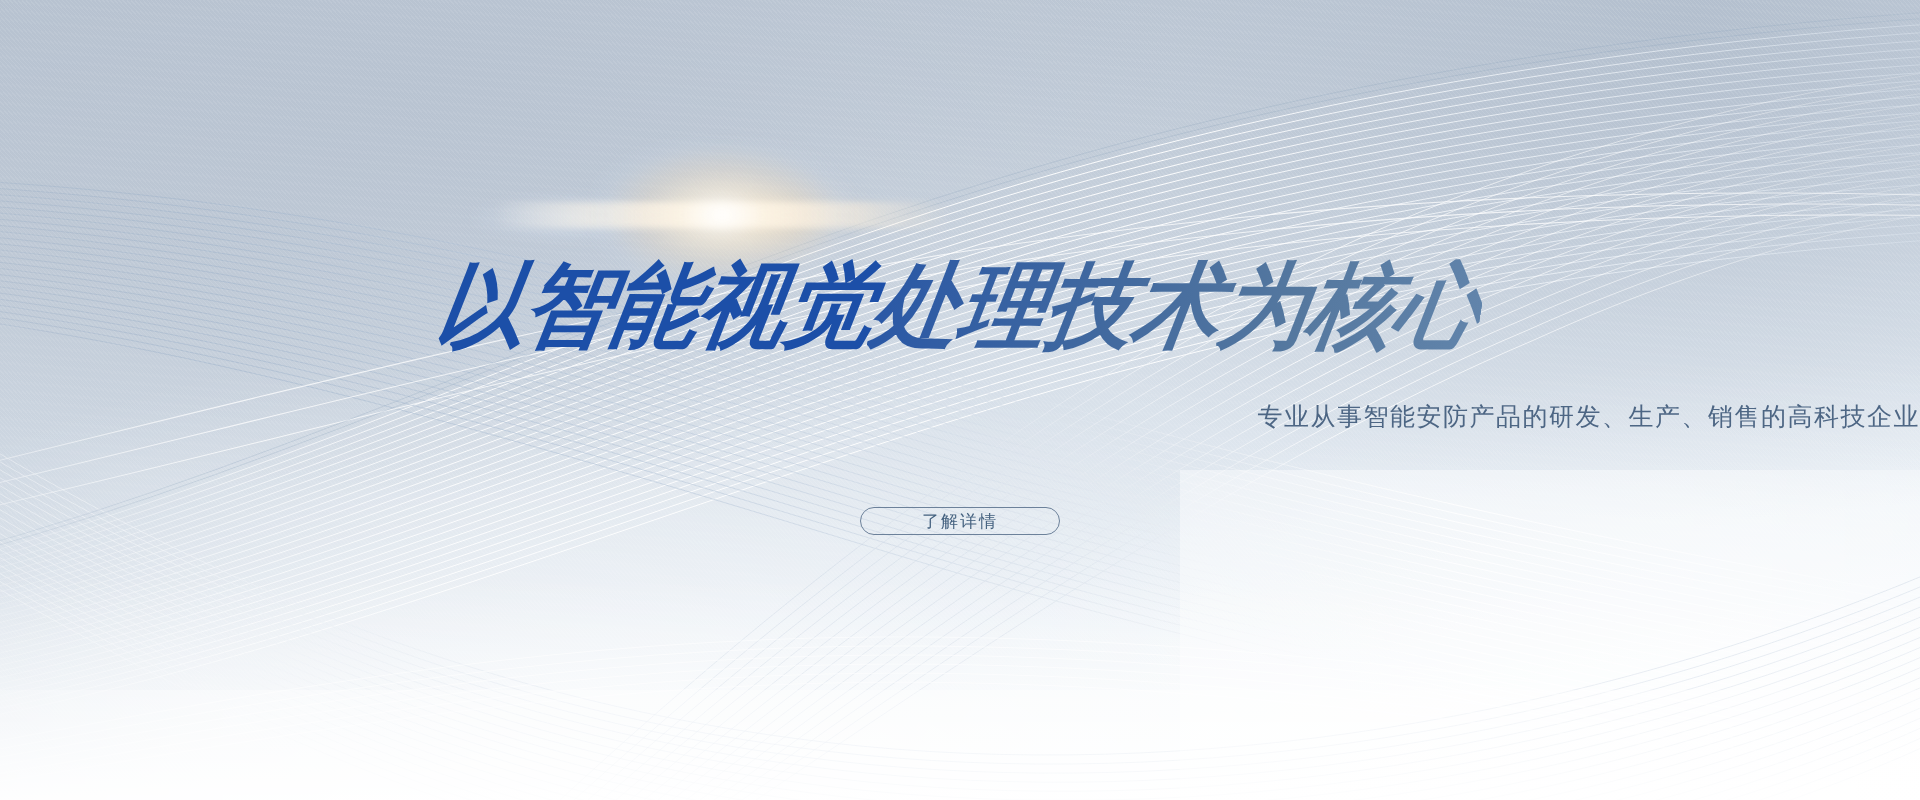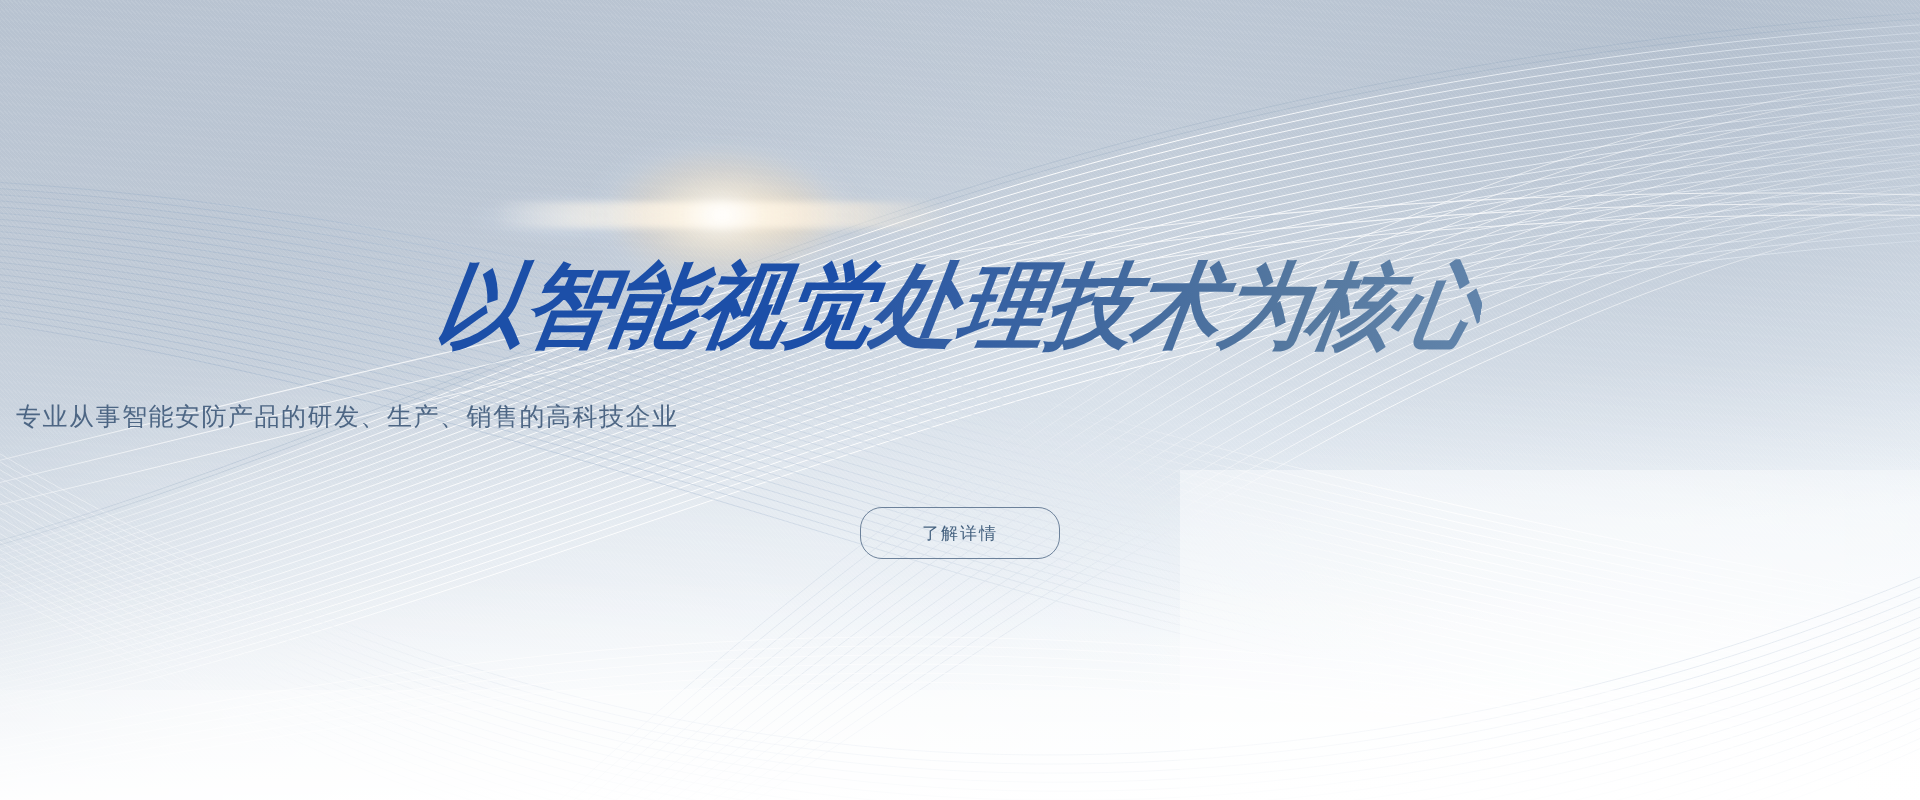--- a/index.html
+++ b/index.html
@@ -120,21 +120,21 @@
     background:linear-gradient(90deg, #2a58a6 0%, #41699f 38%, #55789f 70%, #6184ab 100%);
     -webkit-background-clip:text;
     background-clip:text;
     color:transparent;
   }
 
   .subtitle {
     position:absolute;
     top:398px;
     left:0; right:0;
-    text-align:left;
+    text-align:right;
     font-size:25px;
     line-height:1.5;
     letter-spacing:1.5px;
     color:#4d6684;
     font-weight:400;
     white-space:nowrap;
     padding-left:16px;
   }
 
   .cta-wrap {
@@ -142,21 +142,21 @@
     top:507px;
     left:0; right:0;
     display:flex;
     justify-content:center;
   }
   .cta {
     display:inline-flex;
     align-items:center;
     justify-content:center;
     width:200px;
-    height:52px;
+    height:28px;
     border:1px solid #6c819a;
     border-radius:22px;
     background:transparent;
     color:#44617f;
     font-size:17px;
     letter-spacing:2px;
     font-family:"Liberation Sans", sans-serif;
     cursor:pointer;
     text-decoration:none;
     transition:background .2s, color .2s;

